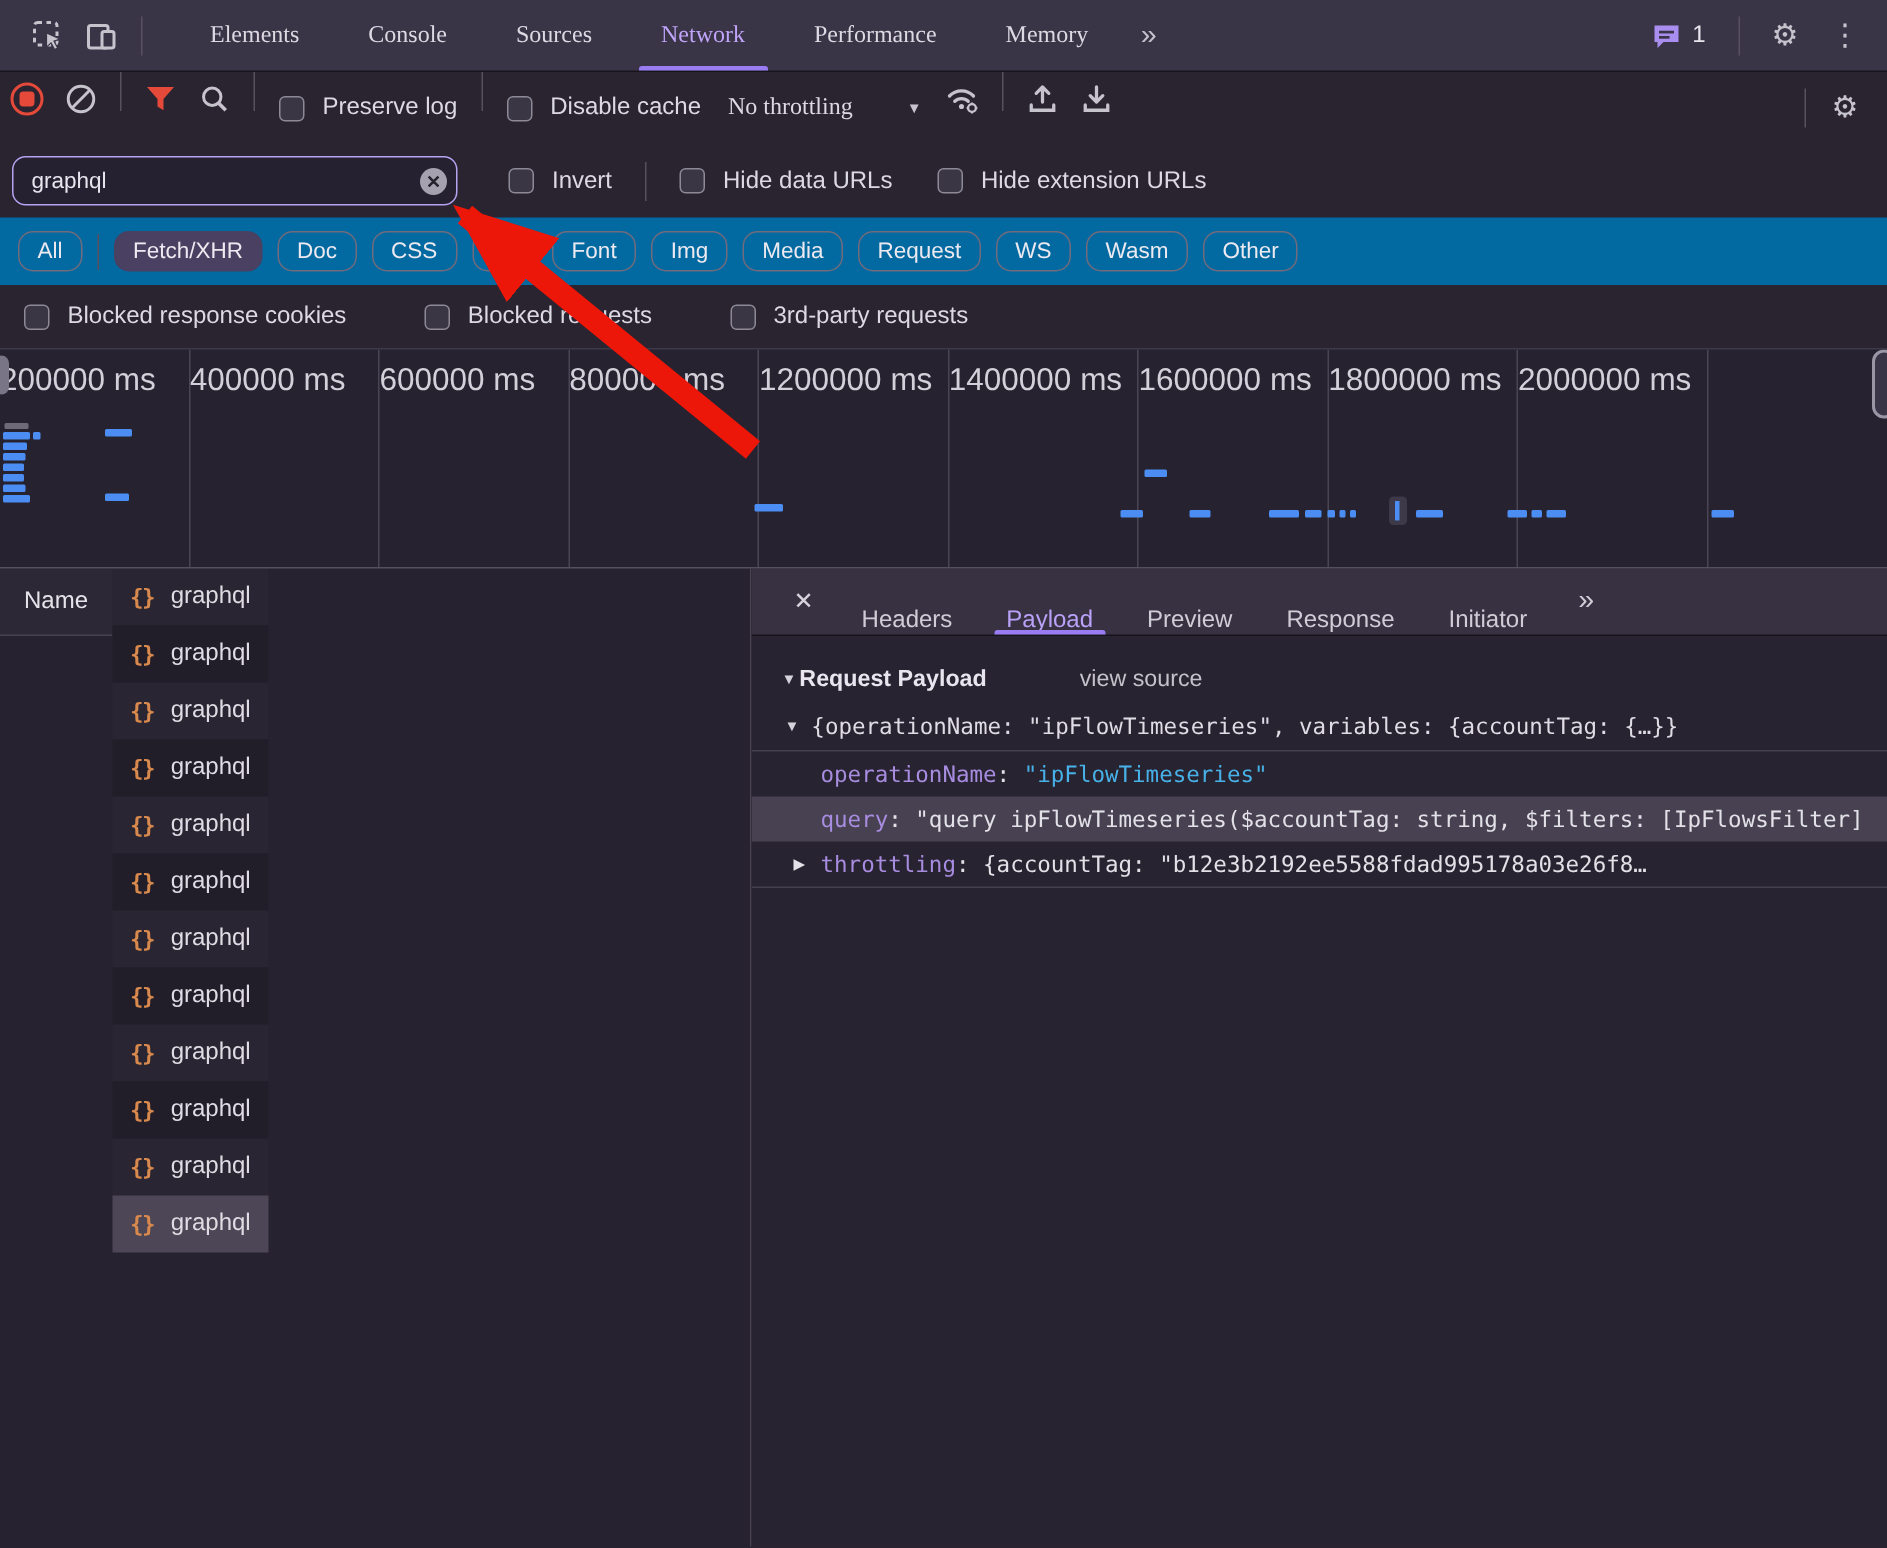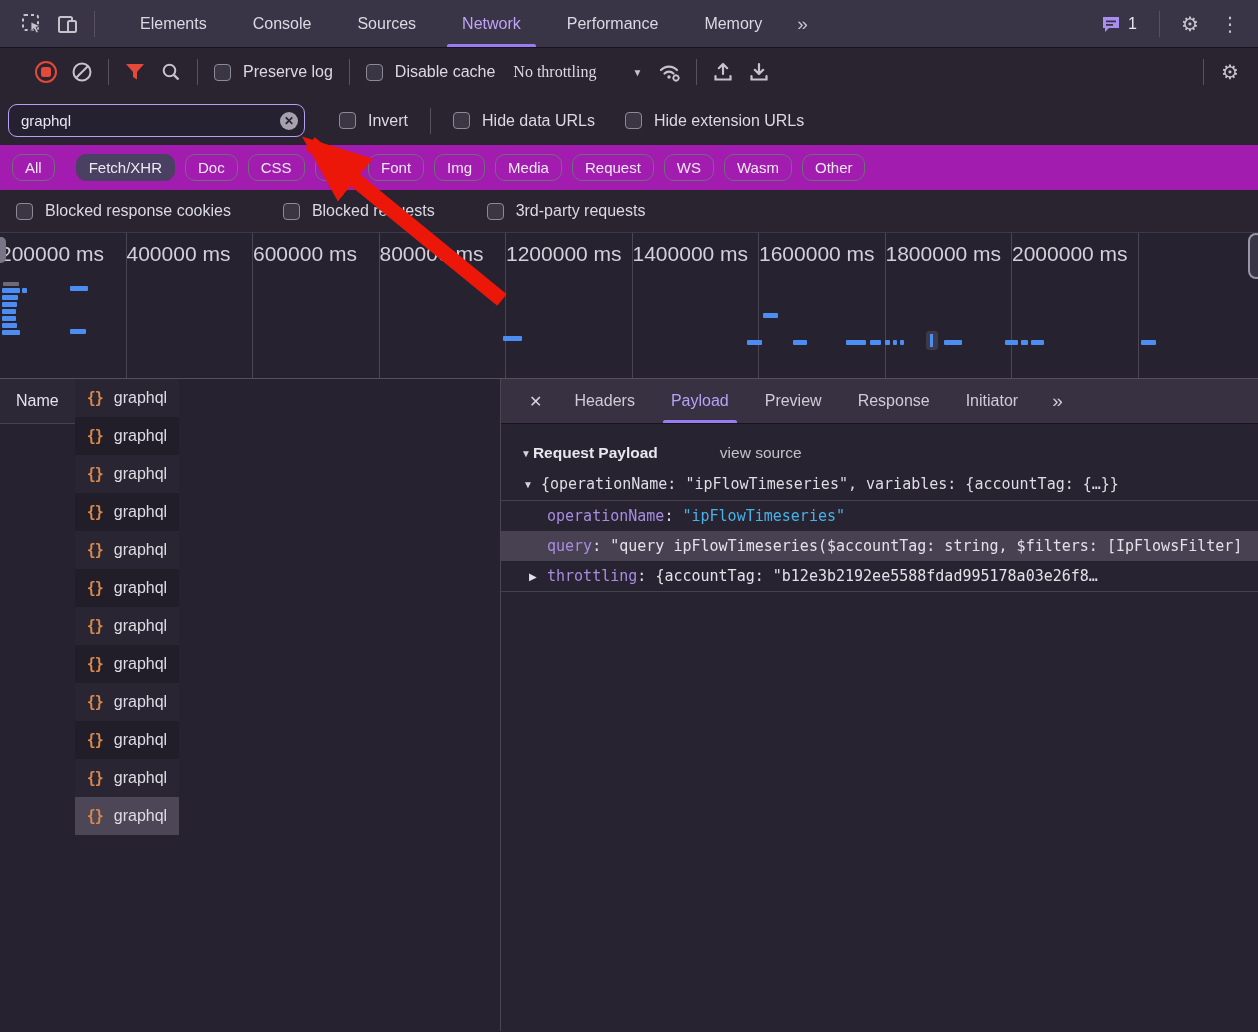--- a/index.html
+++ b/index.html
@@ -10,49 +10,49 @@
     position:relative; font-size:16px;
   }
   
   .topbar {
     height:48px; background:#3a3447; display:flex; align-items:center;
     border-bottom:1px solid #17141d; padding:0 10px 0 14px;
   }
   .icon-btn { display:flex; align-items:center; justify-content:center; width:36px; height:36px; cursor:pointer; flex:0 0 auto; }
   .vdiv { width:1px; height:26px; background:#57515f; margin:0 8px; flex:0 0 auto; }
   .main-tabs { display:flex; height:100%; align-items:stretch; margin-left:14px; }
-  .mtab { display:flex; align-items:center; padding:0 23px; color:#dcd9e2; position:relative; cursor:pointer; }
+  .mtab { display:flex; align-items:center; padding:0 23px; color:#dcd9e2; position:relative; cursor:pointer;font-family:Liberation Serif, serif; }
   .mtab.active { color:#bfa4f8; }
   .mtab.active::after { content:""; position:absolute; left:8px; right:8px; bottom:0; height:3px; background:#9a7cf2; border-radius:2px 2px 0 0; }
   .topbar-right { margin-left:auto; display:flex; align-items:center; gap:4px; }
   .issues { display:flex; align-items:center; gap:7px; padding:0 10px; cursor:pointer; }
   .issues .cnt { color:#e8e5ee; }
   .glyph { color:#c6c3cd; font-size:20px; line-height:1; }
   .chev2 { color:#c6c3cd; font-size:19px; letter-spacing:-2px; padding:0 12px; cursor:pointer; }
   
-  .nettoolbar { height:48px; background:#292430; display:flex; align-items:center; padding:0 10px 0 28px; }
+  .nettoolbar { height:48px; background:#292430; display:flex; padding:0 10px 0 0; }
   .rec-icon { width:22px; height:22px; border:2.5px solid #e4493a; border-radius:50%; position:relative; display:inline-block; }
   .rec-icon::before { content:""; position:absolute; left:3.5px; top:3.5px; width:10px; height:10px; background:#e4493a; border-radius:2.5px; }
   .throttle { display:flex; align-items:center; gap:36px; margin:0 10px; cursor:pointer;font-family:Liberation Serif, serif; }
   .throttle .caret { font-size:10px; color:#c6c3cd; }
   .gear-right { margin-left:auto; display:flex; align-items:center; }
   .cklabel { display:flex; align-items:center; gap:12px; cursor:pointer; padding:0 8px; white-space:nowrap; }
   .cb { width:17px; height:17px; border:1.5px solid #8d8997; border-radius:4px; background:#3a3644; flex:0 0 auto; }
   
   .filterrow { height:49px; background:#292430; display:flex; align-items:center; padding:0 10px 0 8px; }
   .filter-wrap { position:relative; width:297px; margin-right:26px; }
   .filter-input {
     width:100%; height:33px; background:#262130; border:1px solid #b5a3f2; border-radius:9px;
     color:#e8e5ee; font-size:15px; padding:0 30px 0 12px; outline:none;
     font-family:"Liberation Sans",sans-serif;
   }
   .clear-x { position:absolute; right:7px; top:8px; width:18px; height:18px; border-radius:50%;
     background:#a5a1ae; color:#25212d; font-size:12px; line-height:18px; text-align:center; cursor:pointer; font-weight:bold; }
   
-  .chipsrow { height:45px; background:#a21caf; display:flex; align-items:center; padding:0 12px; gap:10px; }
+  .chipsrow { height:45px; background:#0369a1; display:flex; align-items:center; padding:0 12px; gap:10px; }
   .chip { border:1px solid #716b7c; border-radius:10px; padding:4px 12px; font-size:15px; font-weight:500;
     color:#eceaf0; cursor:pointer; white-space:nowrap; }
   .chip.active { background:#4a4061; border-color:#4a4061; }
   .chipdiv { width:1px; height:24px; background:#57515f; }
   
   .blockedrow { height:42px; background:#292430; display:flex; align-items:center; padding:0 8px; gap:36px; }
   
   .timeline { position:relative; height:147px; background:#262230; border-top:1px solid #3e3949;
     border-bottom:1px solid #55505f; overflow:hidden; }
   .tcols { display:flex; height:100%; }
@@ -360,21 +360,21 @@
         <div class="req-row even selected">
           <span class="ricon">{}</span>
           <span>graphql</span>
         </div>
       </div>
   </div>
 
   <div class="rightpane">
     <div class="dtabs">
       <span class="dclose">✕</span>
-      <span id="dtab-slot" style="display:flex;">
+      <span id="dtab-slot" style="display:flex;align-items:flex-end;">
           <div class="dtab">Headers</div>
           <div class="dtab active">Payload</div>
           <div class="dtab">Preview</div>
           <div class="dtab">Response</div>
           <div class="dtab">Initiator</div>
         </span>
       <span class="dmore">»</span>
     </div>
     <div class="payload">
       <div class="psection">

